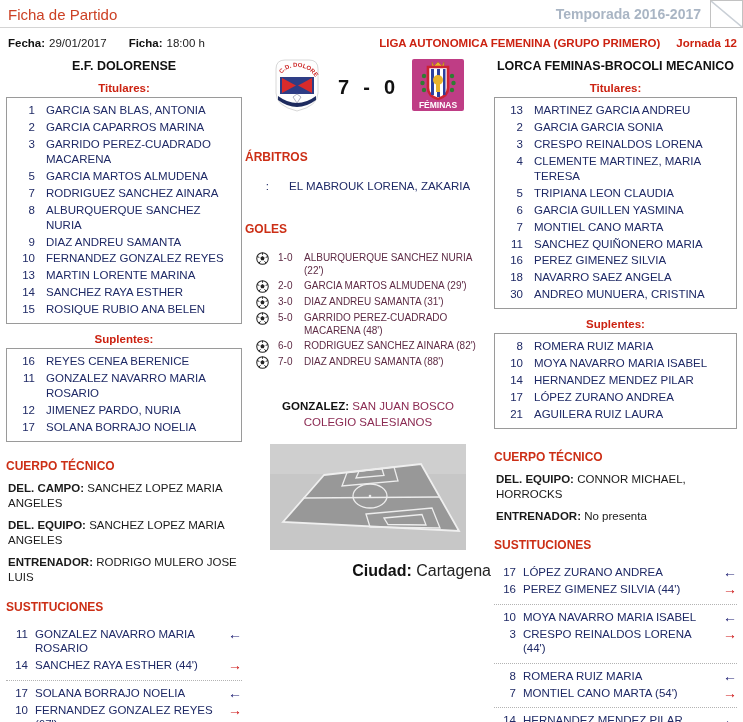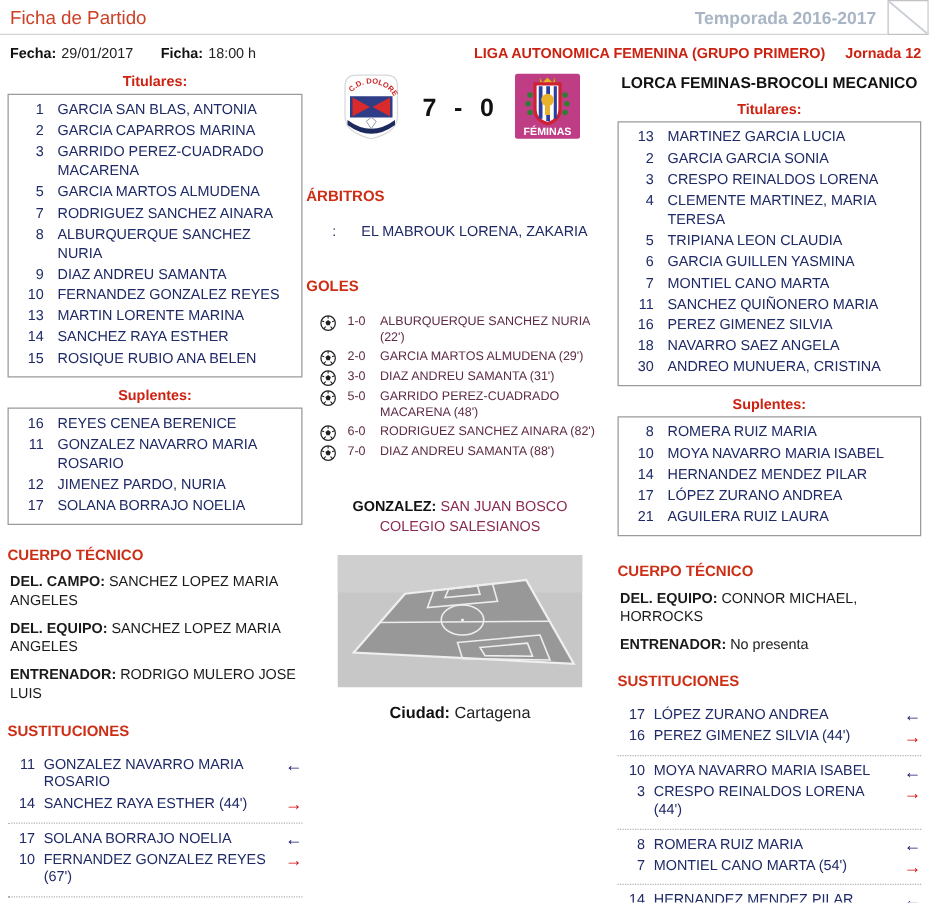--- a/index.html
+++ b/index.html
@@ -59,21 +59,21 @@
   .goals{width:224px;margin:16px auto 0;}
   .goal-row{display:flex;align-items:flex-start;font-size:10px;color:#5e2b45;margin:3px 0;line-height:1.25;}
   .goal-ball{flex:none;width:13px;height:13px;margin:0 9px 0 0;}
   .goal-score{flex:none;width:26px;}
   .goal-scorer{flex:1;}
   .stadium{margin:30px auto 0;width:215px;text-align:center;font-size:11.5px;line-height:1.35;}
   .stadium .slbl{font-weight:bold;color:#111;}
   .stadium .sval{color:#8b2a52;}
   .pitch-wrap{margin:14px auto 0;width:196px;}
   .pitch-wrap svg{display:block;}
-  .city{margin-top:12px;text-align:center;font-size:13px;color:#222;}
+  .city{margin-top:12px;text-align:right;font-size:16px;color:#222;}
   .city .clbl{font-weight:bold;color:#111;}
 </style>
 </head>
 <body>
 
 <div class="page">
 
   <div class="topbar">
     <span class="page-title">Ficha de Partido</span>
     <span class="season">Temporada 2016-2017</span>
@@ -89,20 +89,21 @@
       <span class="lbl">Fecha:</span><span class="val">29/01/2017</span><span class="gap"></span><span class="lbl">Ficha:</span><span class="val">18:00 h</span>
     </div>
     <div>
       <span class="league">LIGA AUTONOMICA FEMENINA (GRUPO PRIMERO)</span><span class="matchday">Jornada 12</span>
     </div>
   </div>
 
   <div class="columns">
 
     <div class="col-left">
+      <div class="team-name">E.F. DOLORENSE</div>
 
       <div class="red-sub">Titulares:</div>
       <div class="player-box">
 
           <div class="player-row">
             <span class="player-num">1</span>
             <span class="player-name">GARCIA SAN BLAS, ANTONIA</span>
           </div>
 
           <div class="player-row">
@@ -364,21 +365,21 @@
     </div>
 
     <div class="col-right">
       <div class="team-name">LORCA FEMINAS-BROCOLI MECANICO</div>
 
       <div class="red-sub">Titulares:</div>
       <div class="player-box">
 
           <div class="player-row">
             <span class="player-num">13</span>
-            <span class="player-name">MARTINEZ GARCIA LUCIA</span>
+            <span class="player-name">MARTINEZ GARCIA ANDREU</span>
           </div>
 
           <div class="player-row">
             <span class="player-num">2</span>
             <span class="player-name">GARCIA GARCIA SONIA</span>
           </div>
 
           <div class="player-row">
             <span class="player-num">3</span>
             <span class="player-name">CRESPO REINALDOS LORENA</span>

